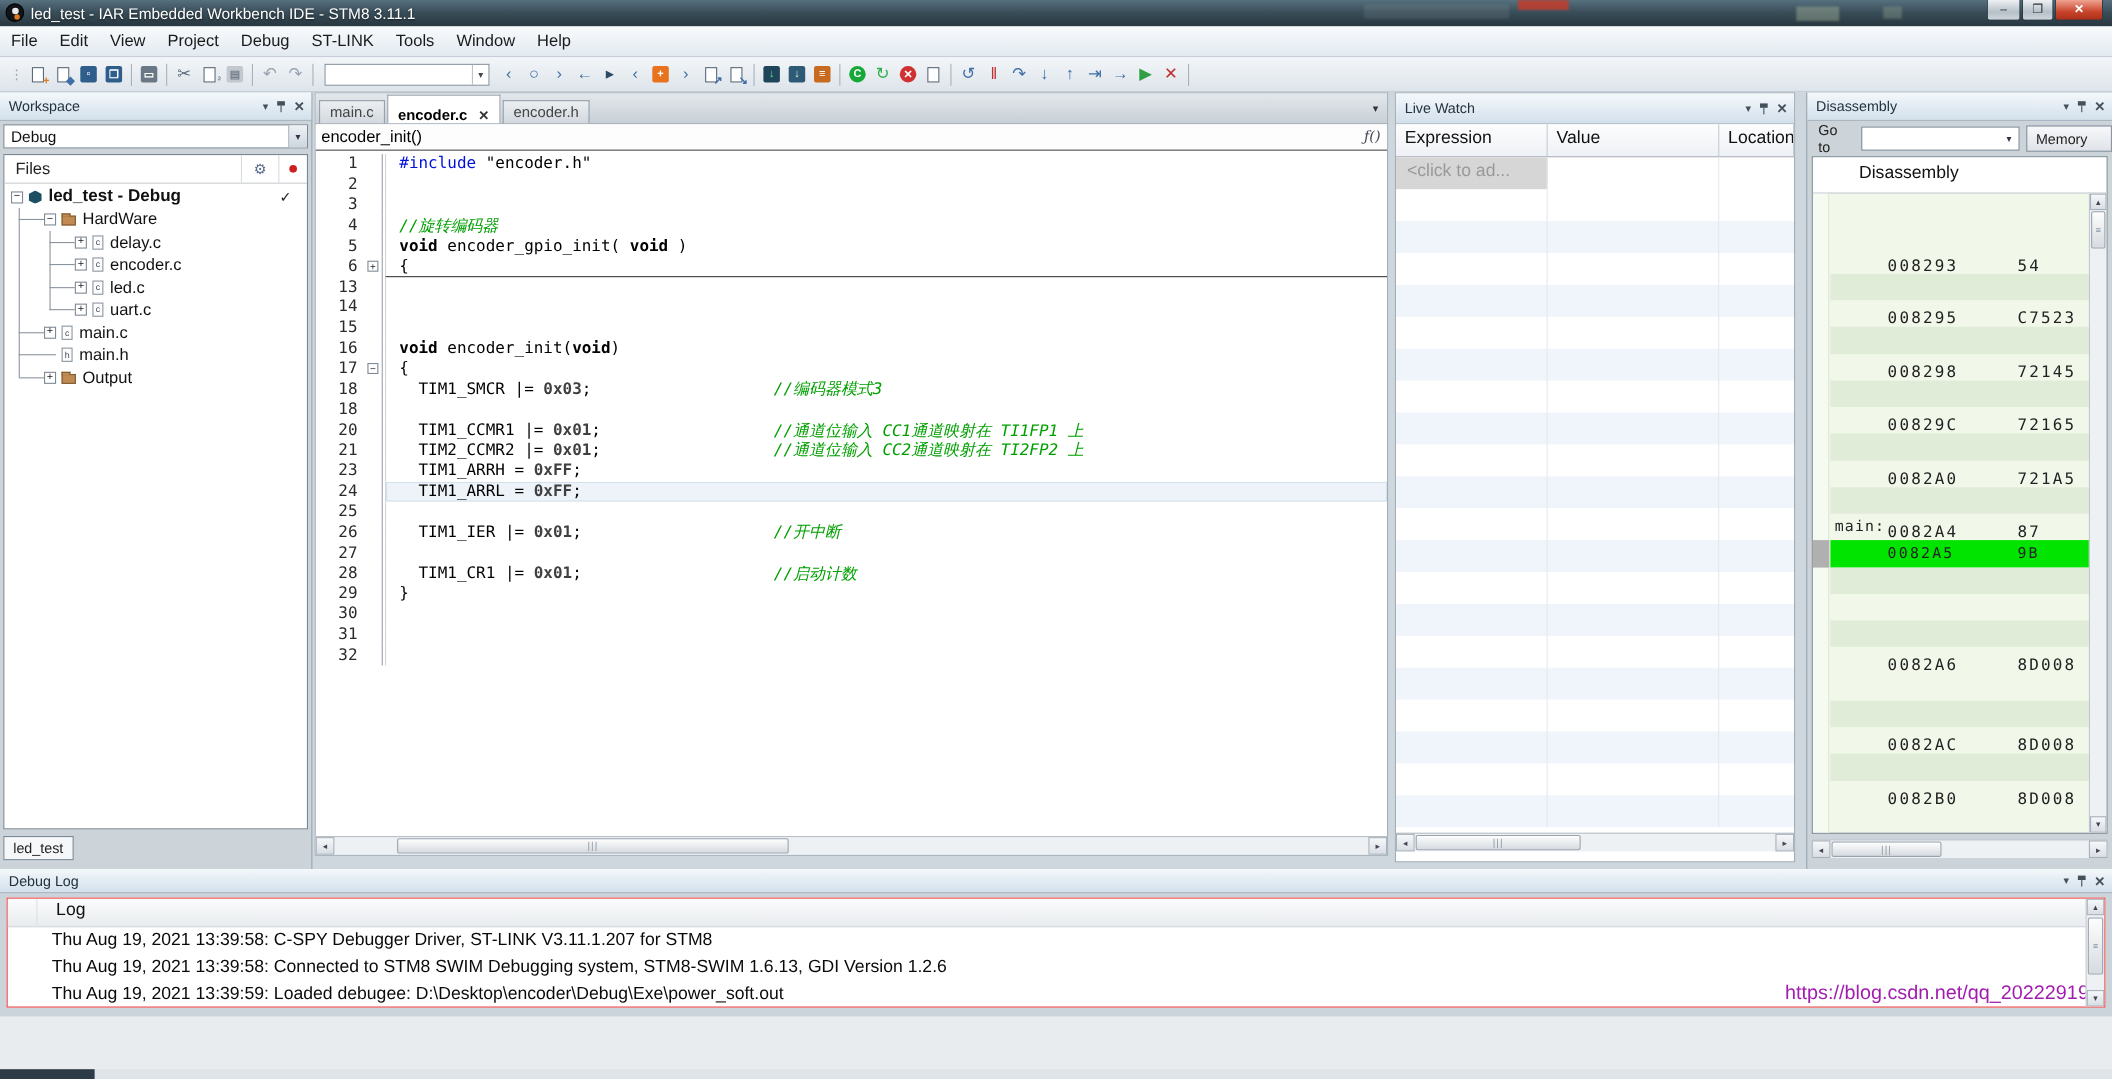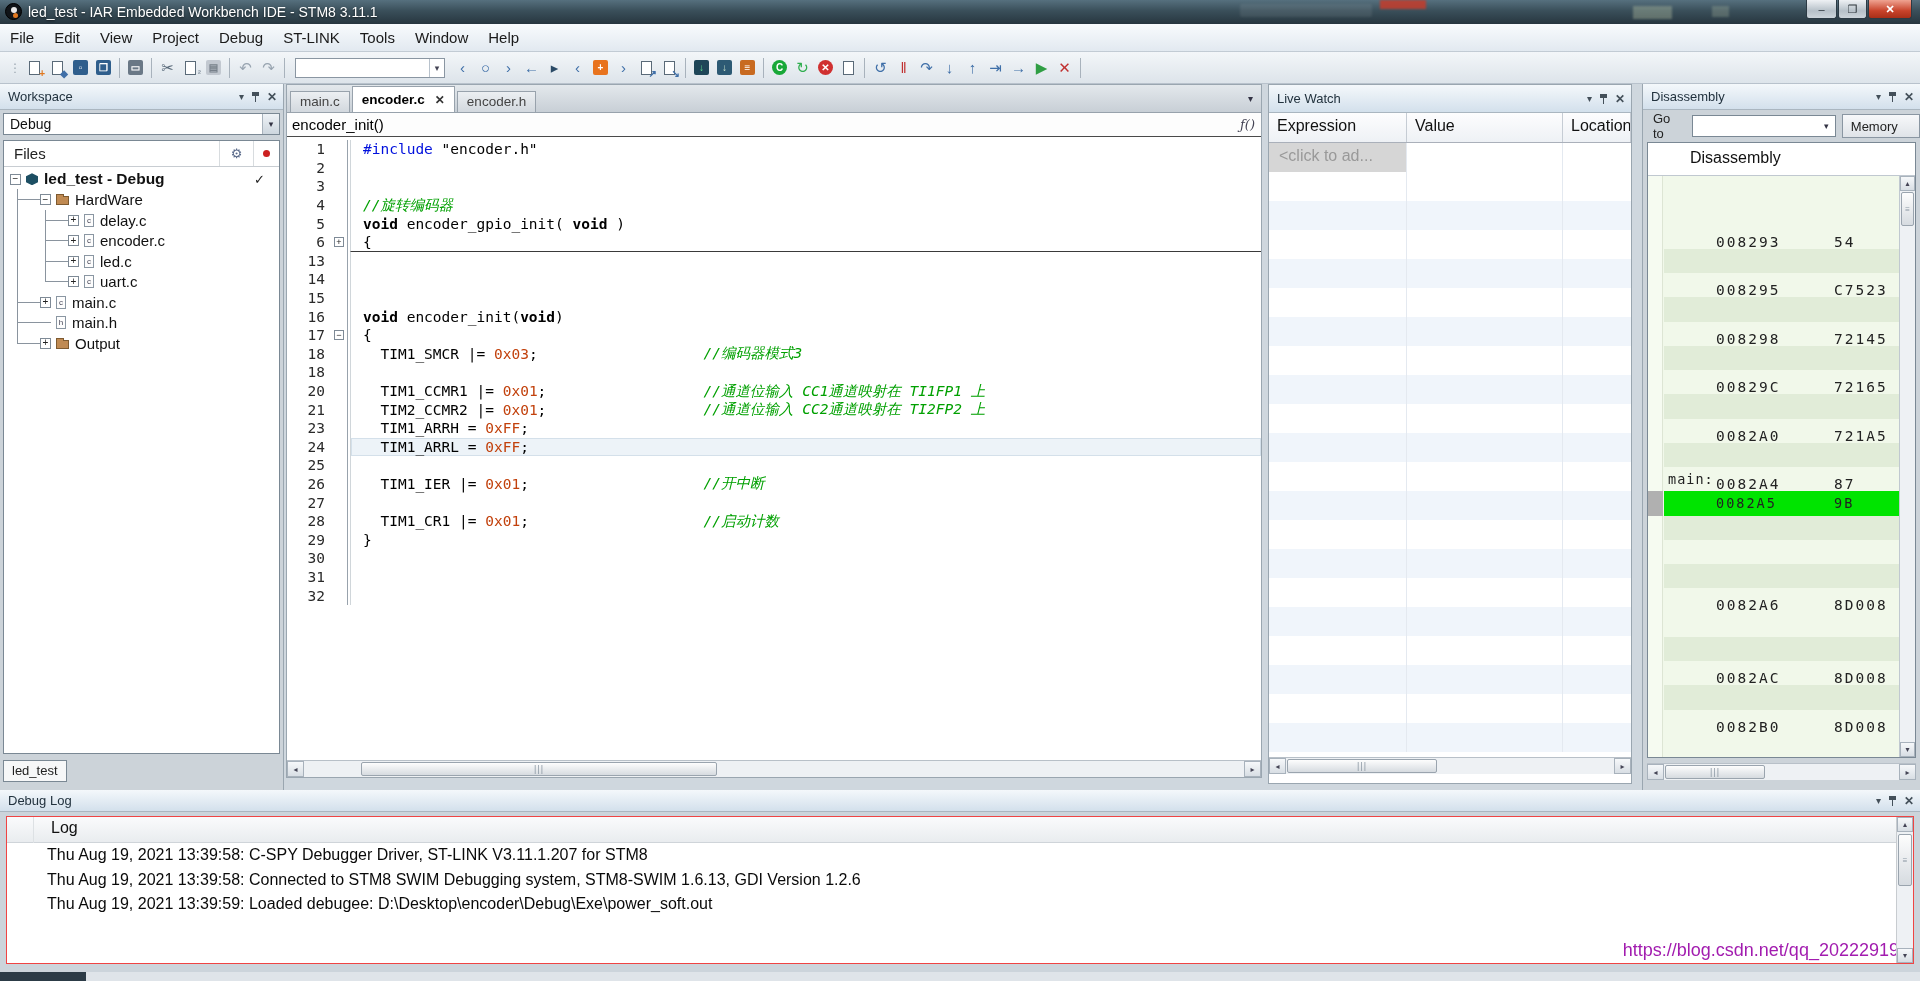--- a/index.html
+++ b/index.html
@@ -91,41 +91,41 @@
   .wtabs{position:absolute;left:3px;bottom:8px;height:22px;}
   .wtab{display:inline-block;height:22px;background:#f6f7f8;border:1px solid #7a8894;font-size:13px;
     line-height:20px;padding:0 8px;color:#222;}
 
   
   .editor{position:absolute;left:286px;top:0;width:976px;height:694px;background:#fff;border:1px solid #9aa6b0;}
   .etabs{position:absolute;left:0;right:0;top:0;height:28px;background:linear-gradient(#e3e8ec,#c8cfd6);
     border-bottom:1px solid #98a2ac;display:flex;align-items:flex-end;padding-left:3px;}
   .tab{height:21px;background:linear-gradient(#eceff2,#d2d8de);border:1px solid #98a2ac;border-bottom:none;
     font-size:13.5px;color:#444;padding:0 9px;line-height:20px;margin-right:2px;}
-  .tab.active{height:26px;background:#fff;font-weight:bold;color:#000;line-height:25px;position:relative;z-index:2;text-align:right;}
+  .tab.active{height:26px;background:#fff;font-weight:bold;color:#000;line-height:36px;position:relative;z-index:2;text-align:right;}
   .tab .tx{margin-left:10px;font-weight:bold;font-size:12px;color:#333;}
   .etabs .edd{margin-left:auto;margin-right:8px;font-size:10px;color:#334;align-self:center;}
   .fnbar{position:absolute;left:0;right:0;top:28px;height:24px;background:#fdfdfd;border-bottom:1px solid #4a4a4a;
     font-size:15px;color:#000;line-height:23px;padding-left:5px;}
   .fnbar .fx{position:absolute;right:6px;top:0;font-family:"DejaVu Serif",serif;font-style:italic;font-size:13px;color:#445;}
   .code{position:absolute;left:0;right:0;top:52px;bottom:18px;overflow:hidden;
     font-family:"DejaVu Sans Mono","Liberation Mono",monospace;font-size:14.5px;padding-top:3px;}
   .cline{height:18.6px;display:flex;align-items:center;}
   .lnum{width:46px;text-align:right;padding-right:8px;color:#2a2a2a;flex:none;}
   .lfold{width:15px;height:100%;border-right:1px solid #98a2ac;flex:none;position:relative;}
   .fbox{position:absolute;left:1px;top:4px;width:10px;height:10px;border:1px solid #7e8a96;background:#fff;
     font-size:9px;line-height:8px;text-align:center;color:#222;font-family:"Liberation Sans",sans-serif;}
   .ctext{flex:1;white-space:pre;padding-left:12px;margin-left:2px;border-left:1px solid #d0d6da;height:100%;
     display:flex;align-items:center;overflow:hidden;}
   .cline.collapsed .ctext{border-bottom:1px solid #3a3a3a;}
   .cline.hl .ctext{background:#edf3f8;box-shadow:inset 0 0 0 1px #d4e0ea;}
   .pp{color:#0010dd;}
   .kw{font-weight:bold;color:#000;}
   .cmt{color:#00a000;font-style:italic;}
-  .num{color:#c2410c;}
+  .num{color:#404040;font-weight:bold;}
   .pln{color:#000;}
 
   
   .hscroll{position:absolute;left:0;right:0;bottom:0;height:17px;background:#eef1f4;border-top:1px solid #b8c0c8;}
   .hsbtn{position:absolute;top:0;width:17px;height:16px;background:linear-gradient(#f6f8fa,#d8dee4);
     border:1px solid #a8b2bc;display:flex;align-items:center;justify-content:center;font-size:8px;color:#445;}
   .hsbtn.l{left:0;} .hsbtn.r{right:0;}
   .hthumb{position:absolute;top:1px;height:14px;border:1px solid #9aa4ae;border-radius:2px;
     background:linear-gradient(#fdfdfd,#d6dbe0);display:flex;align-items:center;justify-content:center;
     font-size:9px;color:#8a96a2;letter-spacing:1px;}
@@ -163,21 +163,21 @@
   .dlabel{padding-left:4px;letter-spacing:1px;}
   .dvscroll{position:absolute;right:0;top:33px;bottom:0;width:16px;background:#eef1f4;border-left:1px solid #c0c8d0;}
   .vsbtn{position:absolute;left:0;width:15px;height:15px;display:flex;align-items:center;justify-content:center;
     font-size:8px;color:#445;background:linear-gradient(#f6f8fa,#d8dee4);border:1px solid #a8b2bc;}
   .vsbtn.u{top:0;} .vsbtn.d{bottom:0;}
   .vthumb{position:absolute;left:1px;width:13px;border:1px solid #9aa4ae;border-radius:2px;
     background:linear-gradient(#fdfdfd,#d6dbe0);display:flex;align-items:center;justify-content:center;
     font-size:8px;color:#8a96a2;}
 
   
-  .debuglog{position:absolute;top:790px;left:0;right:0;height:182px;background:#ccd4db;}
+  .debuglog{position:absolute;top:790px;left:0;right:0;height:134px;background:#ccd4db;}
   .logbox{position:absolute;left:6px;right:6px;top:26px;bottom:8px;background:#fff;border:1px solid #ef4444;overflow:hidden;}
   .loghead{height:26px;background:linear-gradient(#fafbfc,#e9ecef);border-bottom:1px solid #cfd4d9;
     font-size:16px;color:#111;padding:2px 0 0 44px;position:relative;}
   .loghead::before{content:"";position:absolute;left:0;top:0;width:26px;height:26px;border-right:1px solid #dde1e4;}
   .logline{padding-left:40px;font-size:16px;line-height:24.5px;color:#0a0a0a;white-space:nowrap;}
   .logvscroll{position:absolute;right:0;top:0;bottom:0;width:17px;background:#eef1f4;border-left:1px solid #c8ccd0;z-index:2;}
   .watermark{position:absolute;right:14px;bottom:2px;font-size:18px;color:#a21caf;z-index:1;}
 
   .bottomstrip{position:absolute;top:972px;left:0;right:0;height:9px;background:#dfe4e9;}
   .taskfrag{position:absolute;left:0;top:0;width:86px;height:9px;background:#2c3b46;}

